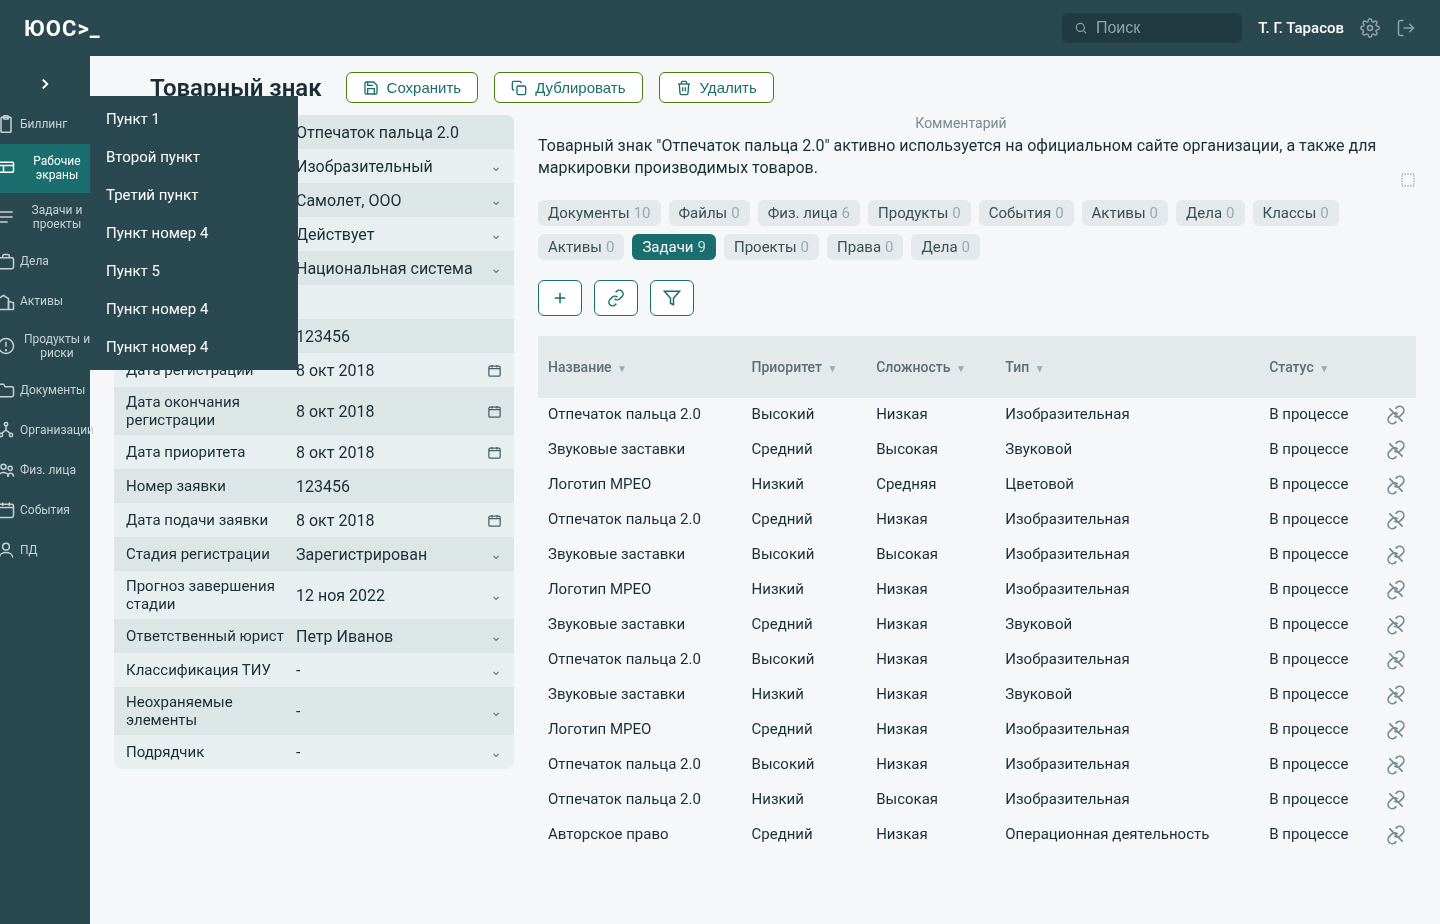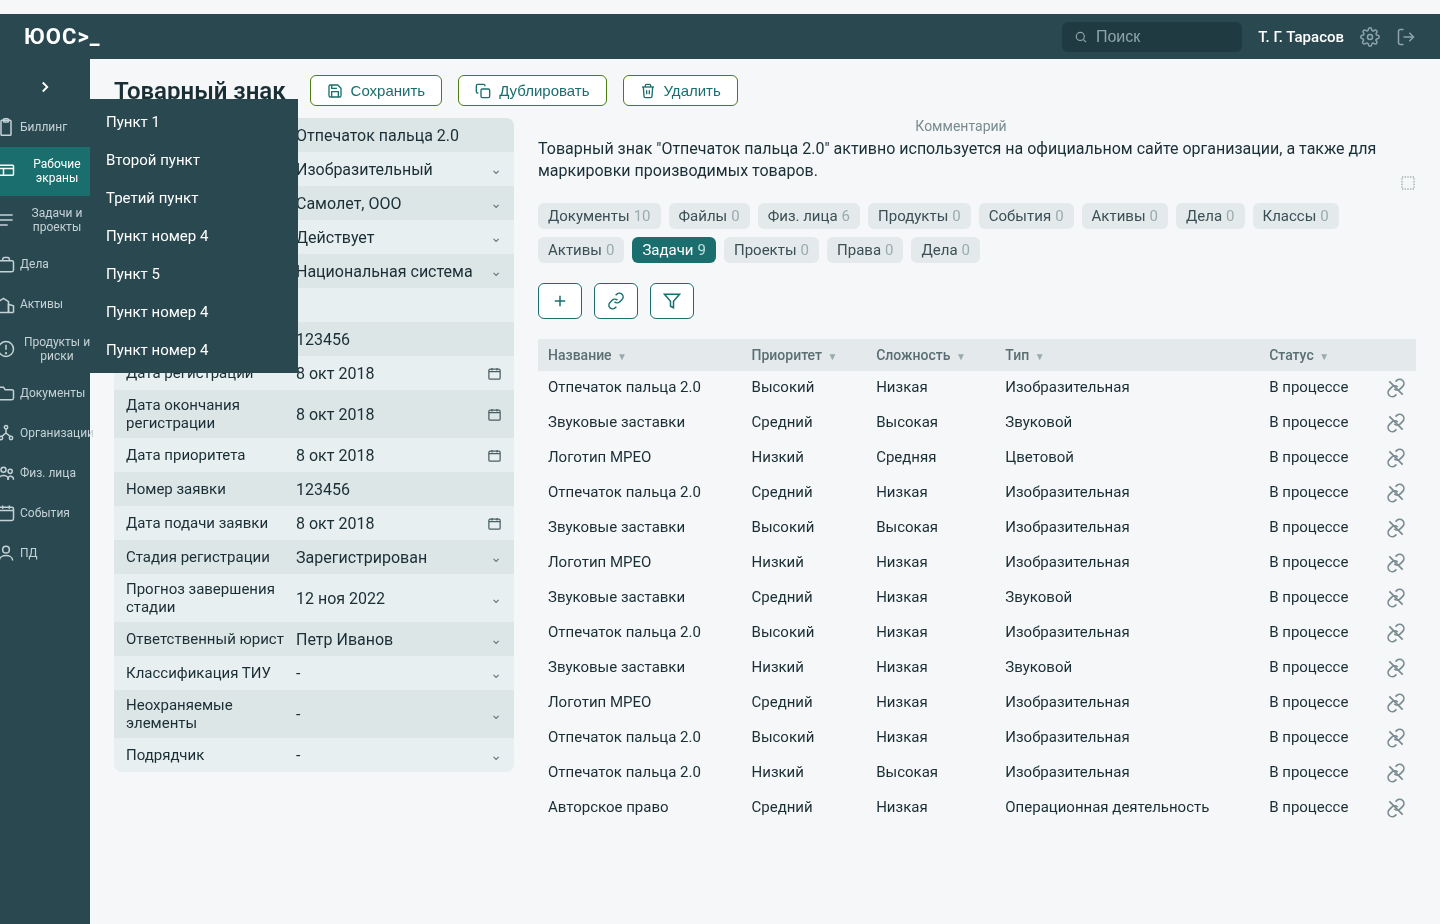--- a/index.html
+++ b/index.html
@@ -1,36 +1,36 @@
 <!DOCTYPE html>
 <html><head>
 <meta charset="utf-8">
 <style>
 * { margin:0; padding:0; box-sizing:border-box; }
 body { font-family:-apple-system,BlinkMacSystemFont,'Segoe UI',Roboto,sans-serif; font-size:14px; color:#1a2e35; background:#f5f7f8; overflow:hidden; width:1440px; height:924px; }
-.topbar { height:45px; background:#2a4850; display:flex; align-items:center; padding:0 24px; gap:16px;margin-top:14px; }
+.topbar { height:56px; background:#2a4850; display:flex; align-items:center; padding:0 24px; gap:16px; }
 .logo { color:#fff; font-size:22px; font-weight:700; letter-spacing:1px; }
 .topbar-spacer { flex:1; }
 .search-box { display:flex; align-items:center; background:#1f3a41; border-radius:6px; padding:6px 12px; width:180px; gap:8px; }
 .search-box input { background:transparent; border:none; outline:none; color:#8fa5ab; font-size:16px; width:100%; }
 .search-box input::placeholder { color:#8fa5ab; }
 .user-name { color:#fff; font-size:15px; font-weight:500; }
 .icon-btn { color:#8fa5ab; cursor:pointer; display:flex; align-items:center; }
 .layout { display:flex; height:868px; }
 .sidebar { width:90px; background:#2a4850; display:flex; flex-direction:column; align-items:center; padding-top:8px; position:relative; }
 .sidebar-toggle { width:100%; height:40px; display:flex; align-items:center; justify-content:center; color:#fff; cursor:pointer; }
 .sidebar-item { width:100%; padding:10px 4px; display:flex; flex-direction:row; align-items:center; gap:4px; color:#c5d2d6; cursor:pointer; font-size:12px; text-align:center; line-height:1.2; }
 .sidebar-item.active { background:#1a6e6e; color:#fff; }
 .sidebar-item .si-icon { font-size:18px; }
 .sidebar-item.active::after { content:""; position:absolute; right:-8px; width:0; height:0; border-top:8px solid transparent; border-bottom:8px solid transparent; border-left:8px solid #1a6e6e; }
 .flyout { position:absolute; left:90px; top:40px; width:208px; background:#2a4850; z-index:10; padding:4px 0; }
 .flyout-item { padding:10px 16px; color:#fff; font-size:15px; cursor:pointer; }
 .flyout-item:first-child::before { content:""; position:absolute; left:-8px; top:14px; border-top:8px solid transparent; border-bottom:8px solid transparent; border-right:8px solid #2a4850; }
 .main { flex:1; overflow:auto; padding:0; background:#f5f7f8; }
-.page-header { display:flex; align-items:center; gap:16px; padding:16px 24px 12px; }
+.page-header { display:flex; align-items:center; gap:16px; padding:16px 24px 12px;margin-left:36px; }
 .page-title { font-size:24px; font-weight:600; flex:0 0 auto; margin-right:8px; }
 .btn { display:inline-flex; align-items:center; gap:8px; padding:6px 16px; border:1px solid #4d7c0f; border-radius:6px; background:#fff; color:#1a6e6e; font-size:15px; cursor:pointer; }
 .content { display:flex; gap:24px; padding:0 24px 24px; align-items:flex-start; }
 .left-panel { width:400px; background:#e8eff0; border-radius:8px; overflow:hidden; }
 .form-row { display:flex; align-items:center; min-height:34px; padding:0 8px; position:relative; }
 .form-row:nth-child(odd) { background:#dce6e7; }
 .form-row .fr-label { width:170px; font-size:15px; color:#1a2e35; padding:6px 4px; line-height:1.2; }
 .form-row .fr-value { flex:1; font-size:16px; color:#1a2e35; padding:6px 4px; }
 .form-row .fr-caret { color:#6b7f85; font-size:14px; padding-right:4px;}
 .right-panel { flex:1; display:flex; flex-direction:column; gap:20px; }
@@ -39,21 +39,21 @@
 .comment-block { position:relative; padding-right:32px;}
 .resize-handle { position:absolute; right:0; bottom:-8px; color:#7a8c91; }
 .tags { display:flex; flex-wrap:wrap; gap:8px; }
 .tag { background:#e4eaeb; border-radius:6px; padding:4px 10px; font-size:15px; color:#3a4f56; cursor:pointer; display:inline-flex; gap:4px; align-items:center;}
 .tag .tag-count { color:#9aabaf; }
 .tag.active { background:#1a6e6e; color:#fff; }
 .tag.active .tag-count { color:#c3e0de; }
 .action-row { display:flex; gap:12px; }
 .icon-box { width:44px; height:36px; border:1px solid #1a6e6e; border-radius:6px; display:flex; align-items:center; justify-content:center; color:#1a6e6e; cursor:pointer; background:#fff;}
 .table { width:100%; border-collapse:collapse; }
-.table thead th { background:#e4eaeb; font-weight:500; font-size:14px; color:#5a6e74; text-align:left; padding:8px 10px; }
+.table thead th { background:#e4eaeb; font-weight:500; font-size:14px; color:#5a6e74; text-align:left; padding:23px 10px; }
 .table thead th .sort-caret { font-size:10px; color:#9aabaf; margin-left:2px;}
 .table tbody td { padding:7px 10px; font-size:15px; color:#1a2e35; vertical-align:top; line-height:1.3;}
 .table tbody tr { border-bottom:1px solid transparent;}
 .link-off-cell { text-align:right; color:#7a8c91; width:40px;}
 svg { display:block; }
 </style>
 </head>
 <body>
 
 <div class="topbar">

